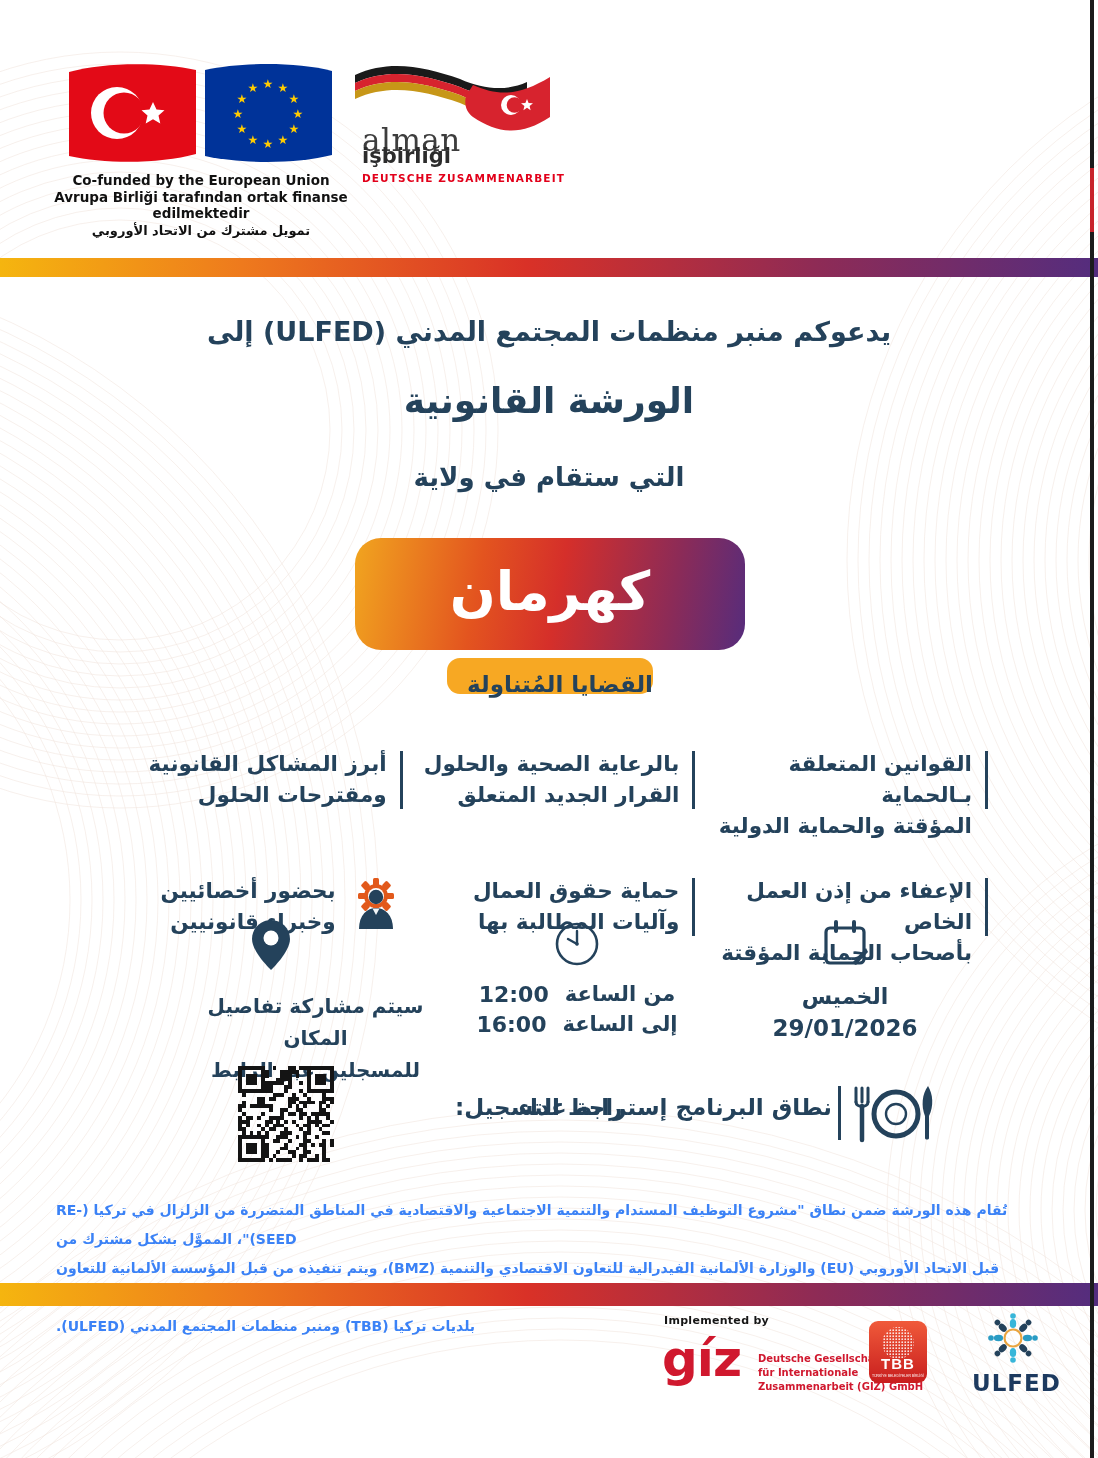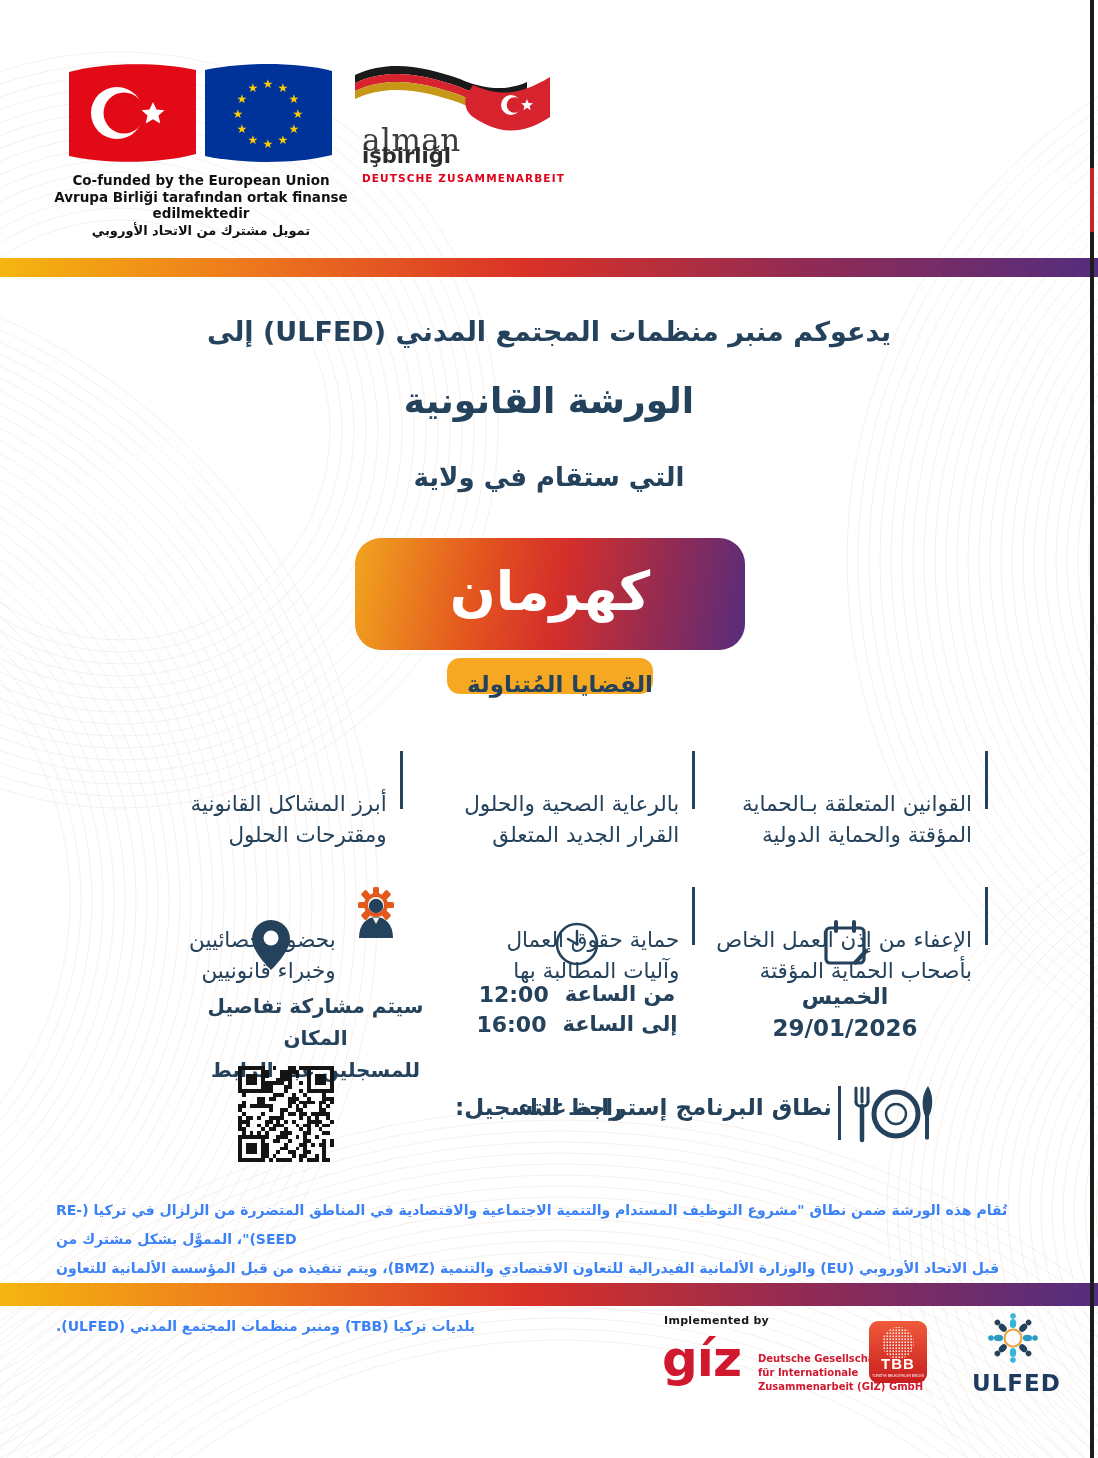--- a/index.html
+++ b/index.html
@@ -32,21 +32,21 @@
     background:linear-gradient(100deg,#f1a51f 0%,#e3541f 32%,#d52f2a 52%,#8c2b57 80%,#562c7c 100%);
     color:#fff;font-size:54px;font-weight:800;text-align:center;line-height:108px;direction:rtl;}
   .topics-badge{left:447px;top:658px;width:206px;height:36px;border-radius:13px;background:#f7a823;
     color:#24425b;font-size:23px;font-weight:800;text-align:right;line-height:52px;direction:rtl;}
 
   
   .topics{left:110px;top:748px;width:878px;display:grid;direction:rtl;
     grid-template-columns:1fr 1fr 1fr;row-gap:34px;}
   .topic{display:flex;gap:13px;align-items:flex-start;}
   .topic-bar{width:3px;height:58px;background:#24425b;margin-top:3px;flex:0 0 3px;}
-  .topic-text{font-size:21.5px;font-weight:400;line-height:31px;text-align:right;color:#24425b;margin-top:40px;}
+  .topic-text{font-size:21.5px;font-weight:700;line-height:31px;text-align:right;color:#24425b;}
 
   
   .detail{text-align:center;direction:rtl;color:#24425b;}
   .detail-date{left:740px;top:920px;width:210px;}
   .detail-time{left:462px;top:920px;width:230px;}
   .detail-loc{left:188px;top:920px;width:255px;}
   .detail .icon{display:flex;justify-content:center;margin-bottom:14px;}
   .day{font-size:22px;font-weight:700;margin-top:6px;}
   .date-num{font-size:23px;font-weight:600;direction:ltr;margin-top:6px;}
   .time-line{display:flex;justify-content:center;gap:16px;margin-top:5px;direction:rtl;}

